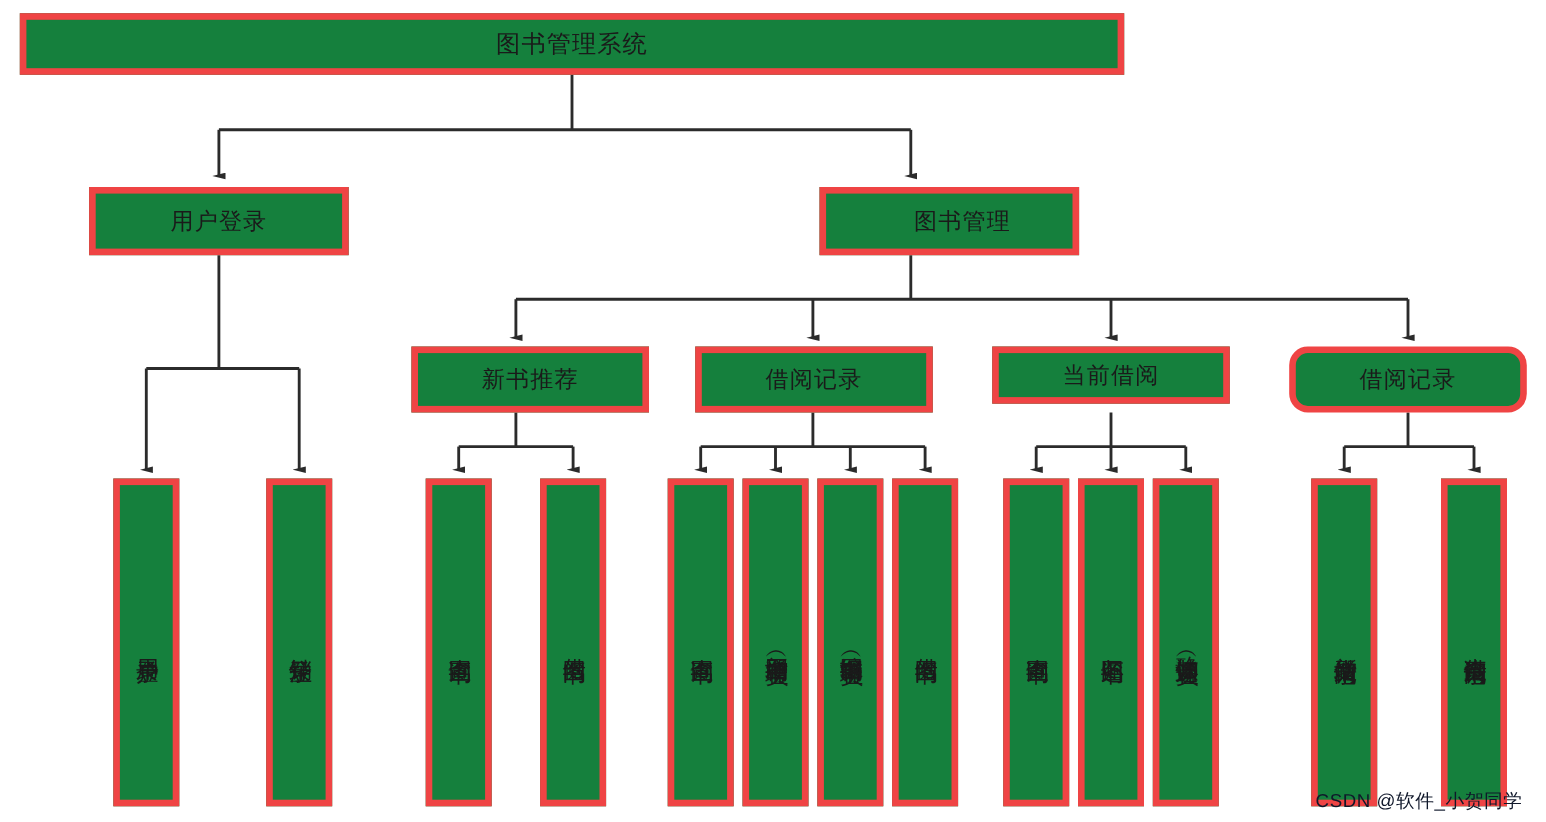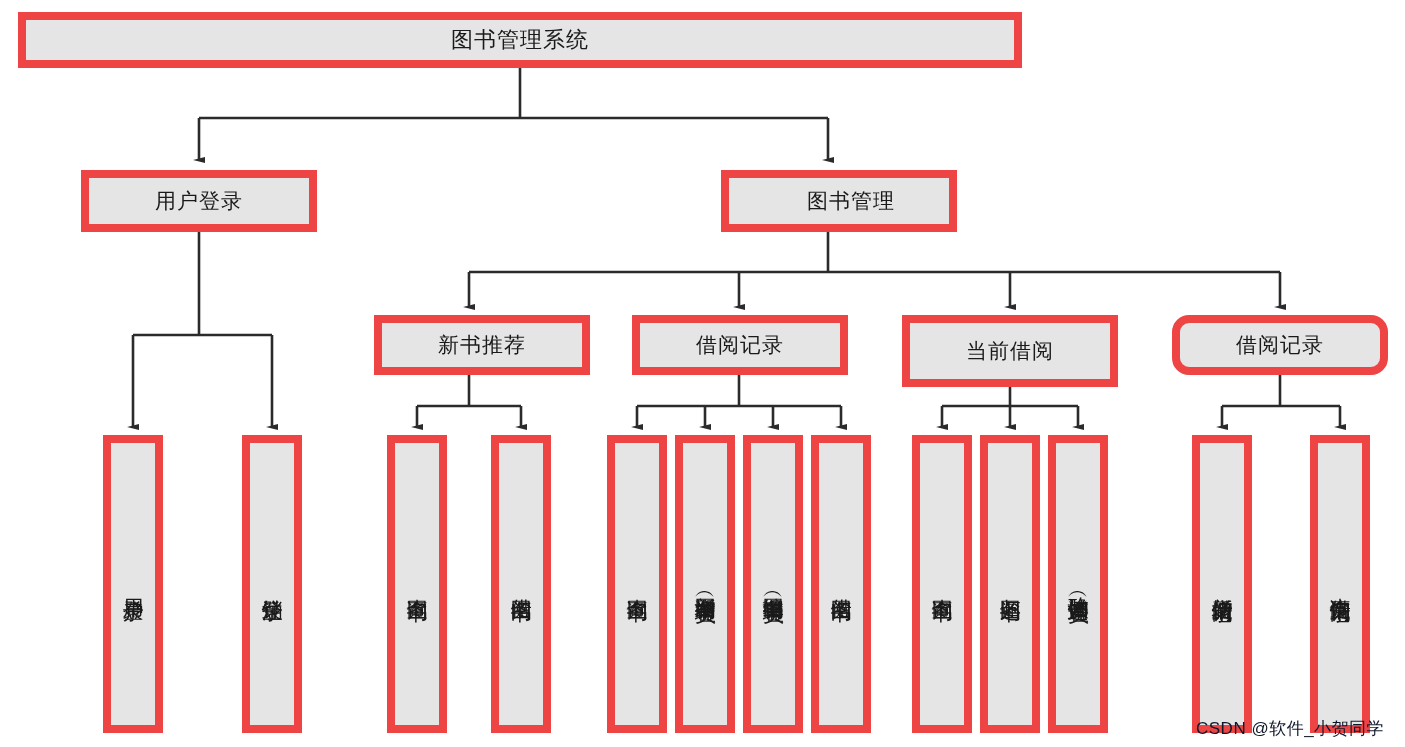--- a/index.html
+++ b/index.html
@@ -20,22 +20,22 @@
     position: absolute;
     left: 0;
     top: 0;
     width: 1405px;
     height: 747px;
     pointer-events: none;
   }
   .node {
     position: absolute;
     box-sizing: border-box;
-    background: #e5e5e5;
-    border: 8px solid #ef4444;
+    background: #15803d;
+    border: 6px solid #ef4444;
     display: flex;
     align-items: center;
     justify-content: center;
     color: #1a1a1a;
   }
   .node-h {
     font-size: 21px;
     letter-spacing: 1px;
     white-space: nowrap;
   }
@@ -122,31 +122,31 @@
     </g>
   </svg>
 
   <div class="node node-h node-root" style="left:18px; top:12px; width:1004px; height:56px;">
     <span class="label">图书管理系统</span>
   </div>
 
   <div class="node node-h" style="left:81px; top:170px; width:236px; height:62px;">
     <span class="label">用户登录</span>
   </div>
-  <div class="node node-h" style="left:721px; top:170px; width:236px; height:62px;padding-left:24px;">
+  <div class="node node-h" style="left:745px; top:170px; width:236px; height:62px;padding-left:24px;">
     <span class="label">图书管理</span>
   </div>
 
   <div class="node node-h" style="left:374px; top:315px; width:216px; height:60px;">
     <span class="label">新书推荐</span>
   </div>
   <div class="node node-h" style="left:632px; top:315px; width:216px; height:60px;">
     <span class="label">借阅记录</span>
   </div>
-  <div class="node node-h" style="left:902px; top:315px; width:216px; height:72px;">
+  <div class="node node-h" style="left:902px; top:315px; width:216px; height:52px;">
     <span class="label">当前借阅</span>
   </div>
   <div class="node node-h" style="left:1172px; top:315px; width:216px; height:60px;border-radius:17px;">
     <span class="label">借阅记录</span>
   </div>
 
   <div class="node node-v" style="left:103px; top:435px; width:60px; height:298px;">
     <span class="label">用户登录</span>
   </div>
   <div class="node node-v" style="left:242px; top:435px; width:60px; height:298px;">

